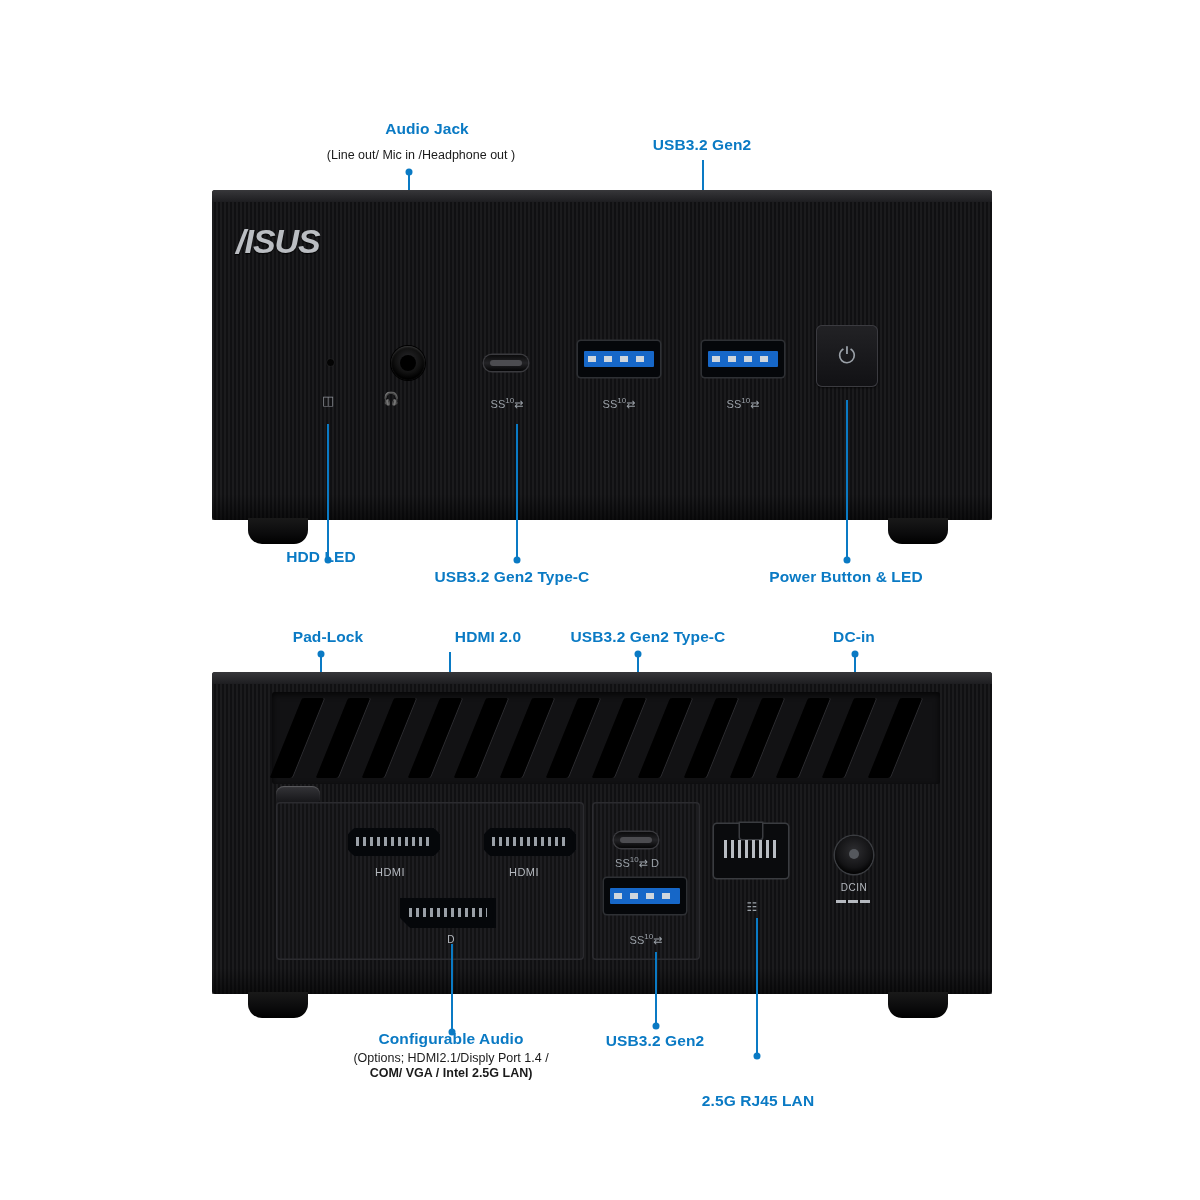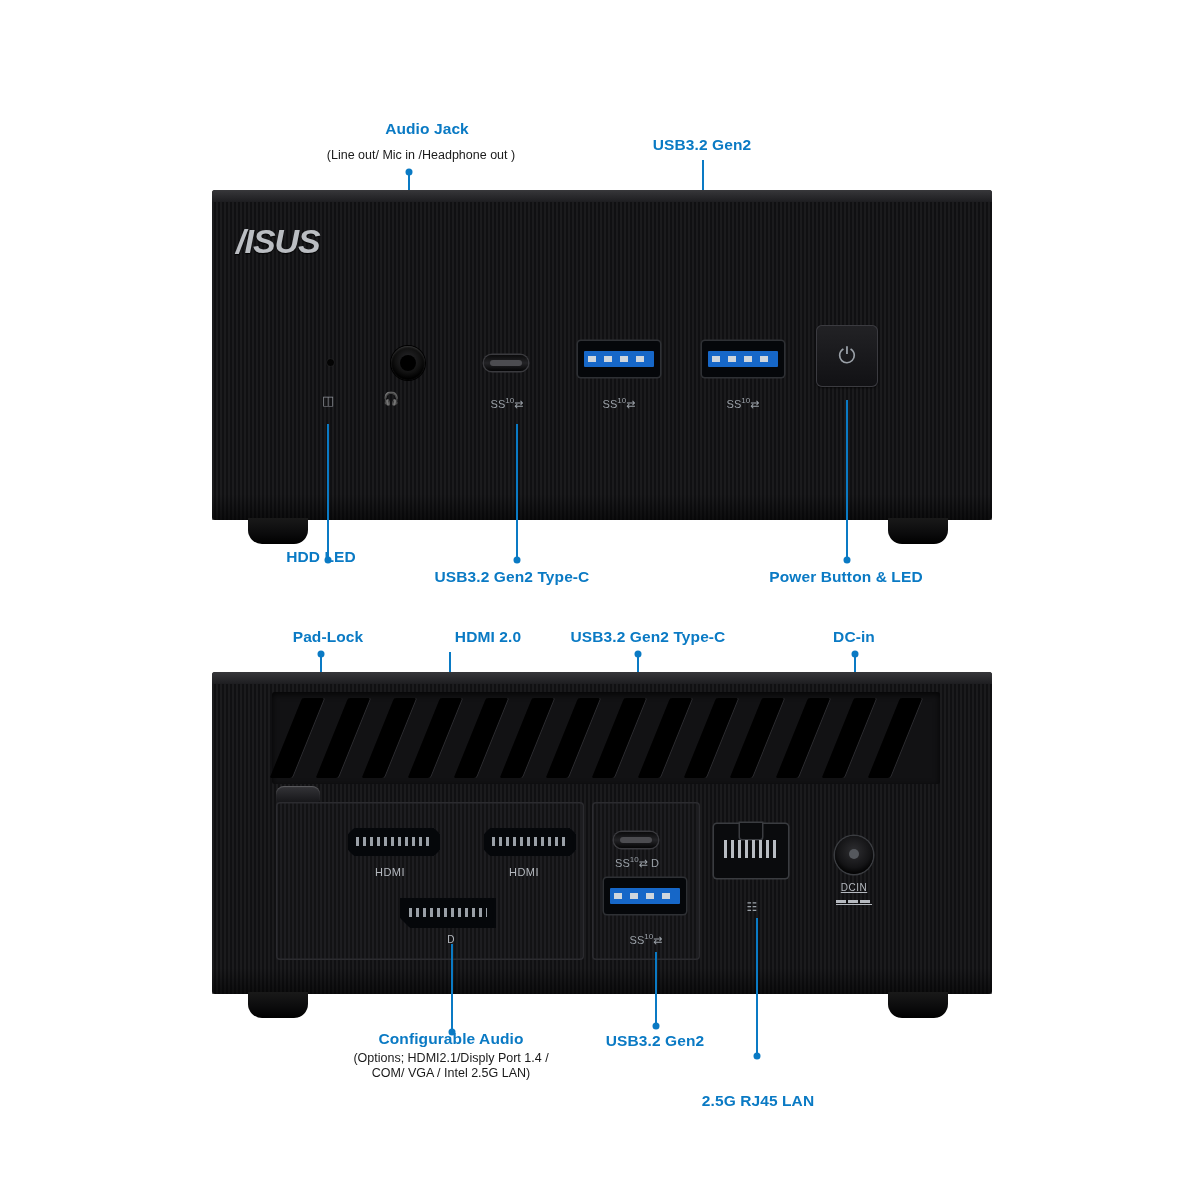--- a/index.html
+++ b/index.html
@@ -307,21 +307,20 @@
     transform: translateX(-50%);
   }
   .dcin-cap {
     position: absolute;
     color: #b5b9bf;
     font-size: 10px;
     letter-spacing: .5px;
     transform: translateX(-50%);
     text-align: left;
     line-height: 11px;
-    text-decoration: underline;
   }
 </style>
 </head>
 <body>
 
 <div class="stage">
 
   <div class="label center" style="left:427px; top:120px;">Audio Jack</div>
   <div class="sublabel" style="left:421px; top:148px;">(Line out/ Mic in /Headphone out )</div>
   <div class="leader v" style="left:408px; top:170px; height:176px;"></div>
@@ -457,21 +456,21 @@
   <div class="lan-glyph" style="left:752px; top:900px;">☷</div>
 
   <div class="dcin" style="left:835px; top:836px;"></div>
   <div class="dcin-cap" style="left:854px; top:882px;">DCIN</div>
   <div class="dcin-cap" style="left:854px; top:894px; letter-spacing:2px;">▬▬▬</div>
 
   <div class="leader v" style="left:451px; top:944px; height:88px;"></div>
   <div class="dot" style="left:452px; top:1032px;"></div>
   <div class="label center" style="left:451px; top:1030px;">Configurable Audio</div>
   <div class="sublabel" style="left:451px; top:1051px;">(Options; HDMI2.1/Disply Port 1.4 /</div>
-  <div class="sublabel" style="left:451px; top:1066px;">COM/ VGA / Intel 2.5G LAN)</div>
+  <div class="sublabel" style="left:451px; top:1066px;font-weight:bold;">COM/ VGA / Intel 2.5G LAN)</div>
 
   <div class="leader v" style="left:655px; top:952px; height:74px;"></div>
   <div class="dot" style="left:656px; top:1026px;"></div>
   <div class="label center" style="left:655px; top:1032px;">USB3.2 Gen2</div>
 
   <div class="leader v" style="left:756px; top:918px; height:138px;"></div>
   <div class="dot" style="left:757px; top:1056px;"></div>
   <div class="label center" style="left:758px; top:1092px;">2.5G RJ45 LAN</div>
 
 </div>

